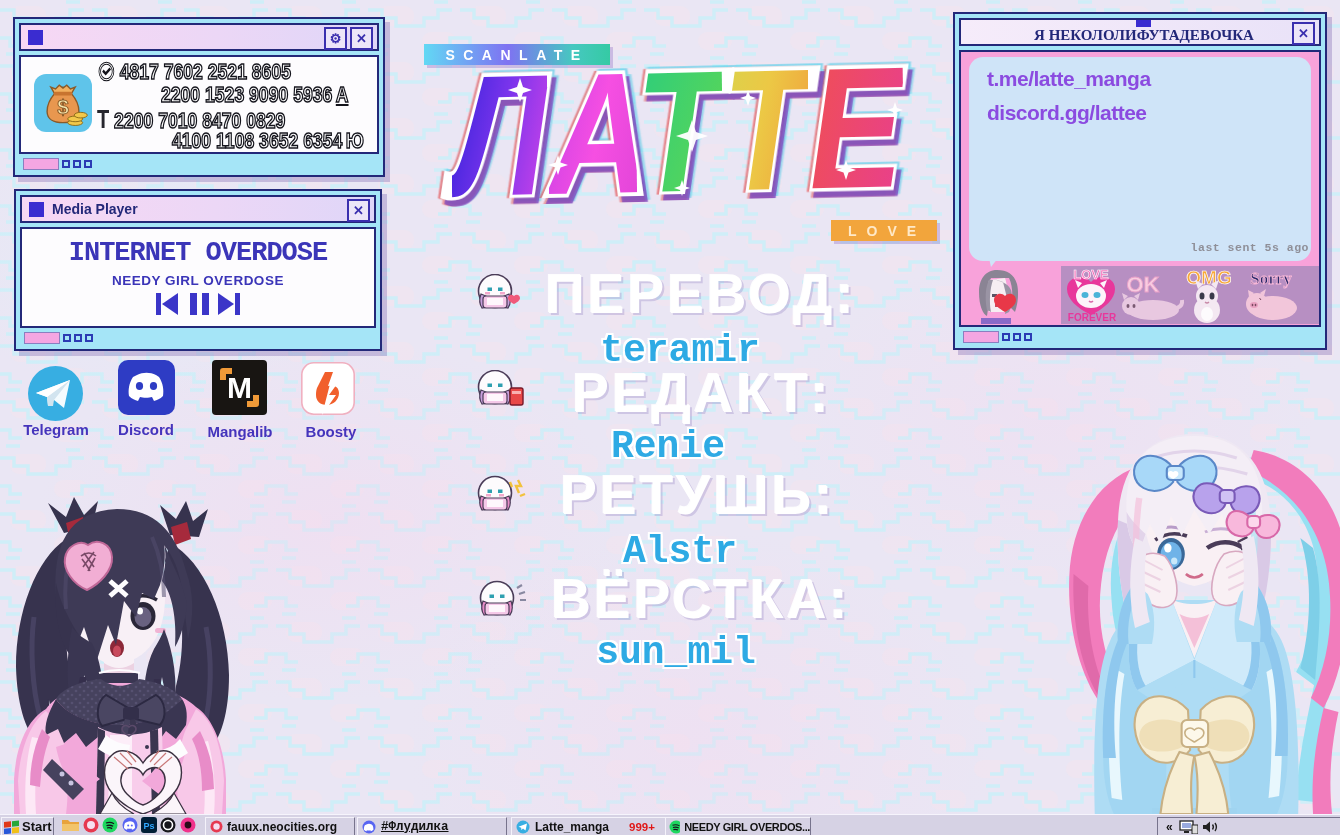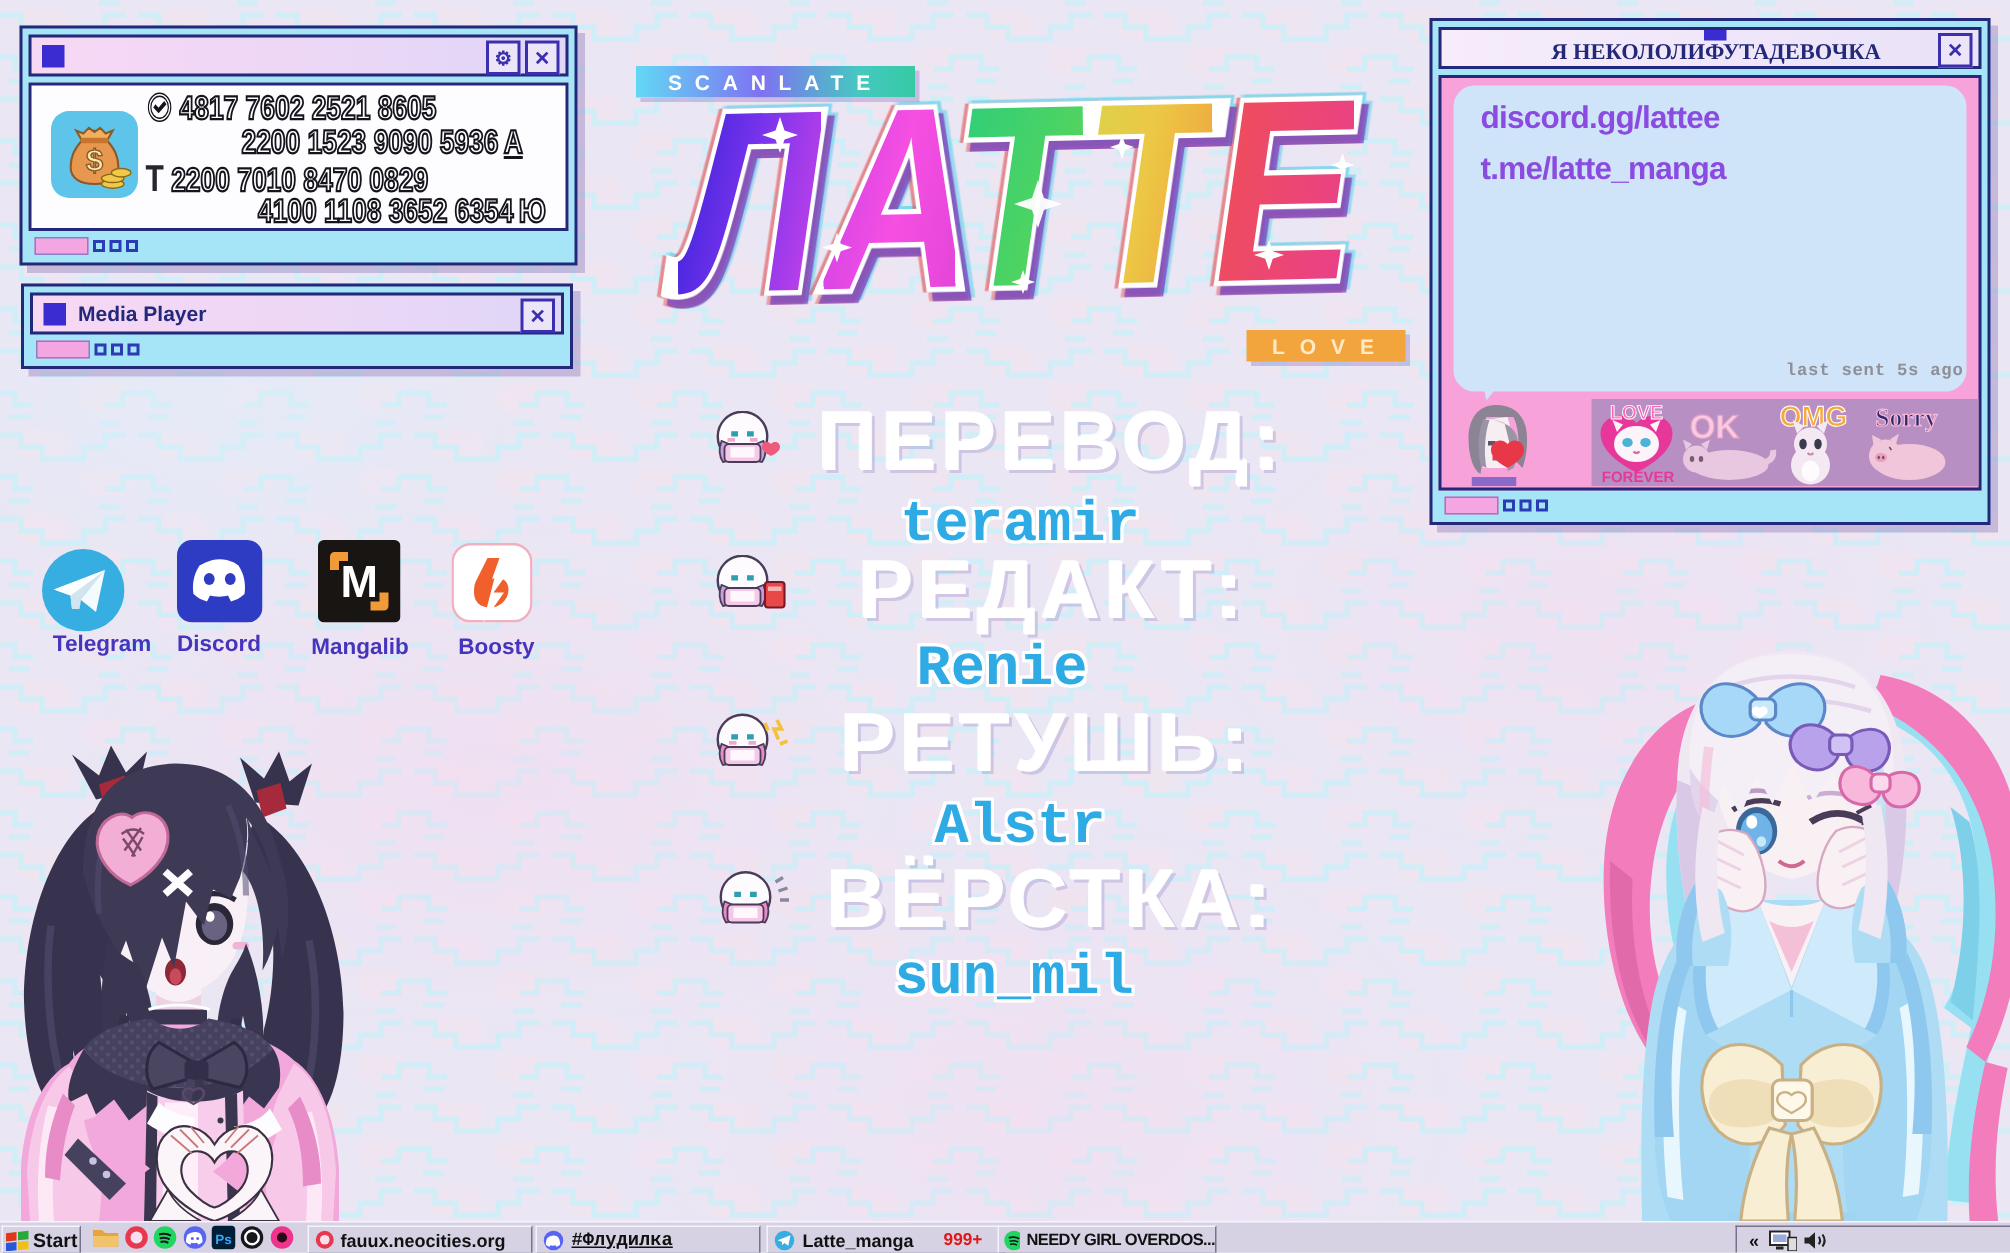--- a/index.html
+++ b/index.html
@@ -152,20 +152,34 @@
 
 <div class="win" id="mediawin">
   <div class="inner">
     <div class="titlebar">
       <div class="tsq"></div>
         <div class="ttext">Media Player</div>
       <div class="tbtns">
           <div class="tbtn">✕</div>
         </div>
     </div>
+    <div class="content">
+      <div class="mp1">INTERNET OVERDOSE</div>
+      <div class="mp2">NEEDY GIRL OVERDOSE</div>
+      <div class="mpc">
+        <svg width="84" height="26" viewBox="0 0 84 26" fill="#3b35c8">
+          <rect x="0" y="2" width="5" height="22"></rect>
+            <path d="M22 2 L6 13 L22 24 Z"></path>
+          <rect x="34" y="2" width="7" height="22"></rect>
+            <rect x="46" y="2" width="7" height="22"></rect>
+          <path d="M62 2 L78 13 L62 24 Z"></path>
+            <rect x="79" y="2" width="5" height="22"></rect>
+        </svg>
+      </div>
+    </div>
     <div class="statusrow">
         <div class="spink"></div>
         <div class="ssq"></div>
         <div class="ssq"></div>
         <div class="ssq"></div>
       </div>
   </div>
 </div>
 
 <div id="iconsrow">
@@ -185,21 +199,21 @@
     <rect width="55" height="55" rx="4" fill="#181512"></rect>
     <path d="M8 20 v-9 a3 3 0 0 1 3 -3 h9 v6 h-6 v6 z" fill="#f09a38"></path>
     <path d="M47 35 v9 a3 3 0 0 1 -3 3 h-9 v-6 h6 v-6 z" fill="#f09a38"></path>
     <text x="27.5" y="38" text-anchor="middle" font-size="30" font-weight="bold" fill="#fff" font-family="Liberation Sans">M</text>
   </svg>
   <svg class="abs" style="left:301px;top:362px;z-index:3;" width="54" height="53" viewBox="0 0 54 53">
     <rect x="0.8" y="0.8" width="52.4" height="51.4" rx="12" fill="#fff" stroke="#f0b0c0" stroke-width="1.6"></rect>
     <path d="M24 10 h8 l-5 14 c6 -2 11 1 11 7 c0 7 -6 12 -12 12 c-7 0 -11 -4 -11 -10 c0 -2 0 -4 1 -7 z" fill="#f15f2c"></path>
     <path d="M29 22 l-8 31 l14 -20 h-7 l8 -11 z" fill="#fff" stroke="#f15f2c" stroke-width="0"></path>
   </svg>
-  <div class="applabel" style="left:56px;top:421px;margin-left:12px;">Telegram</div>
+  <div class="applabel" style="left:56px;top:421px;">Telegram</div>
   <div class="applabel" style="left:146px;top:421px;">Discord</div>
   <div class="applabel" style="left:240px;top:423px;">Mangalib</div>
   <div class="applabel" style="left:331px;top:423px;">Boosty</div>
 </div>
 
 <div class="abs" id="scanlate">SCANLATE</div>
 <div class="abs" id="bigtitle">
   <div class="lay outl">ЛАТТЕ</div>
   <div class="lay grad"><span style="background-image:linear-gradient(105deg,#2c1fd8,#7a34ec 50%,#d845e8)">Л</span><span style="background-image:linear-gradient(105deg,#c33ee8,#f64fe2 55%,#e044d8)">А</span><span style="background-image:linear-gradient(115deg,#28cc80,#66d84e)">Т</span><span style="background-image:linear-gradient(105deg,#d8d44c,#ecc845 45%,#f09a3c)">Т</span><span style="background-image:linear-gradient(105deg,#f05050,#e83e92)">Е</span></div>
 </div>
@@ -280,22 +294,22 @@
   <div class="inner">
     <div class="titlebar">
       <div class="tsq"></div>
       <div class="ttext" style="font-family:'Liberation Serif',serif;font-size:15px;">Я НЕКОЛОЛИФУТАДЕВОЧКА</div>
       <div class="tbtns">
           <div class="tbtn">✕</div>
         </div>
     </div>
     <div class="content">
       <div class="bubble">
+        <div class="chatlink">t.me/latte_manga</div>
         <div class="chatlink">discord.gg/lattee</div>
-        <div class="chatlink">t.me/latte_manga</div>
       </div>
       <div class="lastsent">last sent 5s ago</div>
       <div class="stickstrip">
         <svg width="246" height="58" viewBox="0 0 246 58">
 
           <path d="M30 16 c8 -9 24 -5 24 7 c0 10 -10 19 -24 26 c-14 -7 -24 -16 -24 -26 c0 -12 16 -16 24 -7 z" fill="#e8379b"></path>
           <ellipse cx="30" cy="30" rx="15" ry="12" fill="#fdf4fa"></ellipse>
           <path d="M17 22 l-3 -8 7 3 z M43 22 l3 -8 -7 3 z" fill="#fdf4fa"></path>
           <ellipse cx="24" cy="29" rx="3.5" ry="3" fill="#4ab4d8"></ellipse>
           <ellipse cx="36" cy="29" rx="3.5" ry="3" fill="#4ab4d8"></ellipse>

